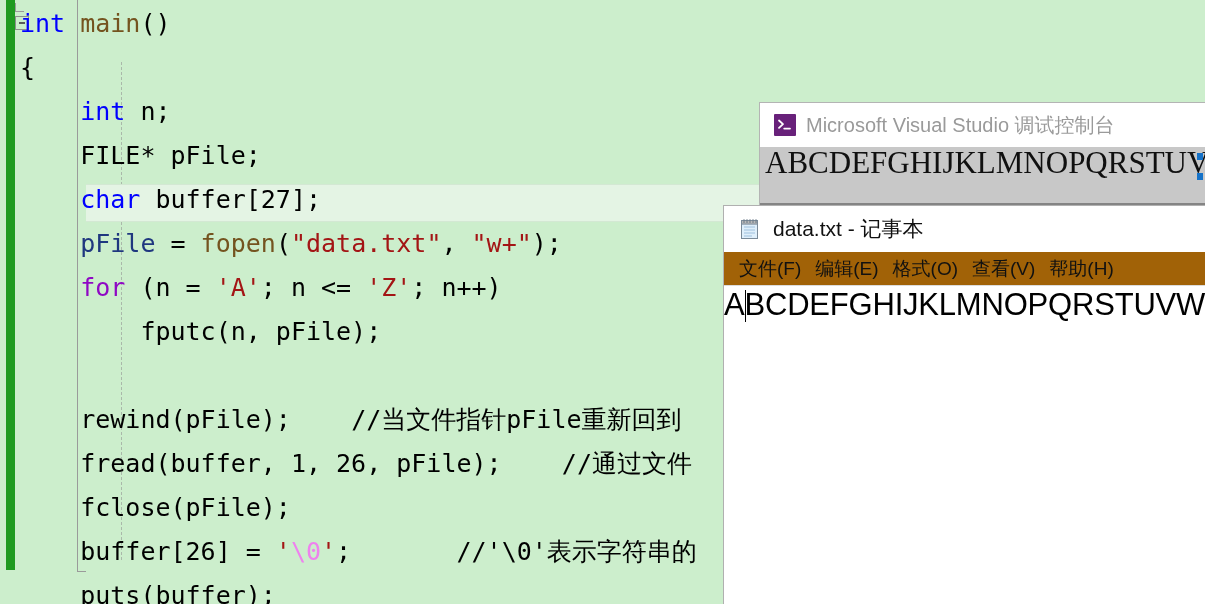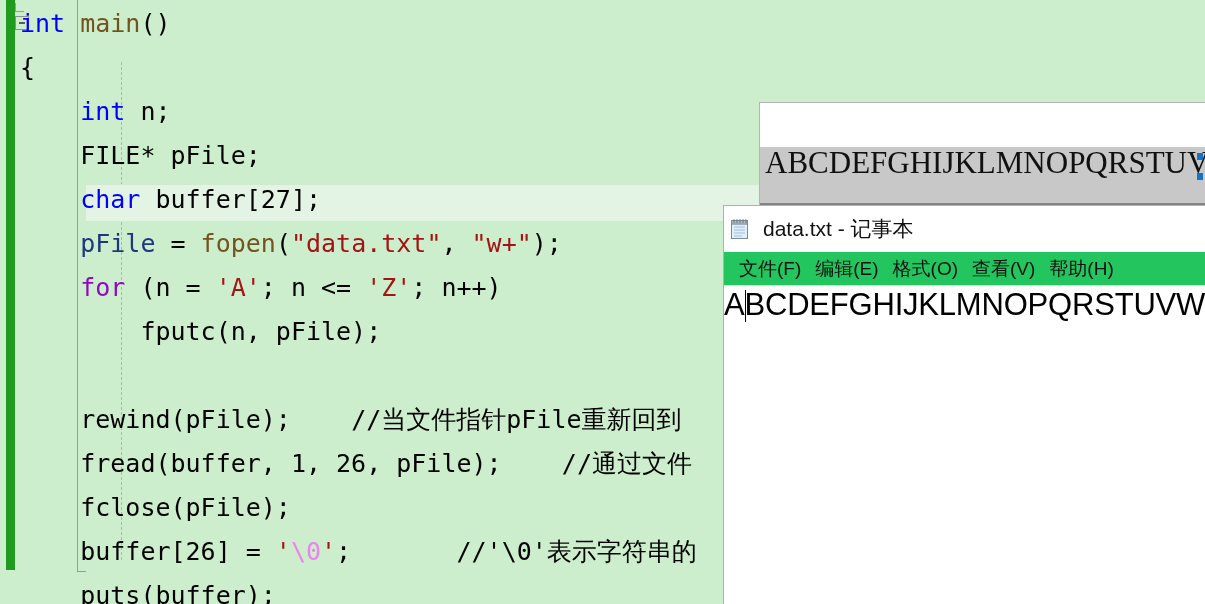--- a/index.html
+++ b/index.html
@@ -182,42 +182,42 @@
     border: 1px solid #b0b0b0;
     border-right: none;
     border-bottom: none;
     box-sizing: border-box;
     overflow: hidden;
   }
   .np-title {
     height: 46px;
     display: flex;
     align-items: center;
-    padding-left: 3px;
+    padding-left: 13px;
     background: #ffffff;
   }
   .np-icon {
     width: 26px; height: 26px;
     flex: none;
     margin-right: 10px;
     position: relative;
   }
   .np-icon svg { display: block; }
   .np-title-text {
     font-family: "Liberation Sans", sans-serif;
     font-size: 21px;
     color: #111111;
     white-space: nowrap;
   }
   .np-menu {
     height: 33px;
     display: flex;
     align-items: center;
     padding-left: 8px;
-    background: #22c55e;
+    background: #a16207;
     border-bottom: 1px solid #dcdcdc;
   }
   .np-menu-item {
     font-family: "Liberation Sans", sans-serif;
     font-size: 19px;
     color: #111111;
     padding: 0 7px;
     white-space: nowrap;
   }
   .np-text-area {
@@ -252,20 +252,29 @@
     <div class="outline-stub"></div>
     <div class="outline-rail"></div>
     <div class="outline-rail-foot"></div>
     <div class="collapse-box"></div>
     <div class="indent-guide g1"></div>
     <div class="current-line"></div>
     <div class="code" id="code-lines"><div class="line" style="top: -42px;"><span class="txt k-cmt" style="left: 140.4px;">//</span></div><div class="line" style="top: 2px;"><span class="txt" style="left: 20px;"><span class="k-type">int</span><span class="k-plain"> </span><span class="k-fn">main</span><span class="k-plain">()</span></span></div><div class="line" style="top: 46px;"><span class="txt" style="left: 20px;"><span class="k-plain">{</span></span></div><div class="line" style="top: 90px;"><span class="txt" style="left: 80.2px;"><span class="k-type">int</span><span class="k-plain"> n;</span></span></div><div class="line" style="top: 134px;"><span class="txt" style="left: 80.2px;"><span class="k-plain">FILE* pFile;</span></span></div><div class="line" style="top: 178px;"><span class="txt" style="left: 80.2px;"><span class="k-type">char</span><span class="k-plain"> buffer[27];</span></span></div><div class="line" style="top: 222px;"><span class="txt" style="left: 80.2px;"><span class="k-id">pFile</span><span class="k-plain"> = </span><span class="k-fn">fopen</span><span class="k-plain">(</span><span class="k-str">"data.txt"</span><span class="k-plain">, </span><span class="k-str">"w+"</span><span class="k-plain">);</span></span></div><div class="line" style="top: 266px;"><span class="txt" style="left: 80.2px;"><span class="k-ctrl">for</span><span class="k-plain"> (n = </span><span class="k-str">'A'</span><span class="k-plain">; n &lt;= </span><span class="k-str">'Z'</span><span class="k-plain">; n++)</span></span></div><div class="line" style="top: 310px;"><span class="txt" style="left: 140.4px;"><span class="k-plain">fputc(n, pFile);</span></span></div><div class="line" style="top: 354px;"><span class="txt" style="left: 20px;"></span></div><div class="line" style="top: 398px;"><span class="txt" style="left: 80.2px;"><span class="k-plain">rewind(pFile);</span><span class="k-plain">    </span><span class="k-cmt">//当文件指针pFile重新回到</span></span></div><div class="line" style="top: 442px;"><span class="txt" style="left: 80.2px;"><span class="k-plain">fread(buffer, 1, 26, pFile);</span><span class="k-plain">    </span><span class="k-cmt">//通过文件</span></span></div><div class="line" style="top: 486px;"><span class="txt" style="left: 80.2px;"><span class="k-plain">fclose(pFile);</span></span></div><div class="line" style="top: 530px;"><span class="txt" style="left: 80.2px;"><span class="k-plain">buffer[26] = </span><span class="k-str">'</span><span class="k-esc">\0</span><span class="k-str">'</span><span class="k-plain">;</span><span class="k-plain">       </span><span class="k-cmt">//'\0'表示字符串的</span></span></div><div class="line" style="top: 574px;"><span class="txt" style="left: 80.2px;"><span class="k-plain">puts(buffer);</span></span></div></div>
   </div>
 
   <div class="console-win">
+    <div class="console-title">
+      <span class="console-icon">
+        <svg width="18" height="18" viewBox="0 0 18 18" aria-hidden="true">
+          <path d="M3 4.5 L7 8.2 L3 11.9" fill="none" stroke="#ffffff" stroke-width="1.8" stroke-linecap="round" stroke-linejoin="round"></path>
+          <path d="M8.2 12.6 H14" fill="none" stroke="#ffffff" stroke-width="1.8" stroke-linecap="round"></path>
+        </svg>
+      </span>
+      <span class="console-title-text">Microsoft Visual Studio 调试控制台</span>
+    </div>
     <div class="console-body">
       <span class="console-text">ABCDEFGHIJKLMNOPQRSTUVWXYZ</span>
       <span class="console-scroll-mark m1"></span>
       <span class="console-scroll-mark m2"></span>
     </div>
   </div>
 
   <div class="notepad-win">
     <div class="np-title">
       <span class="np-icon">

